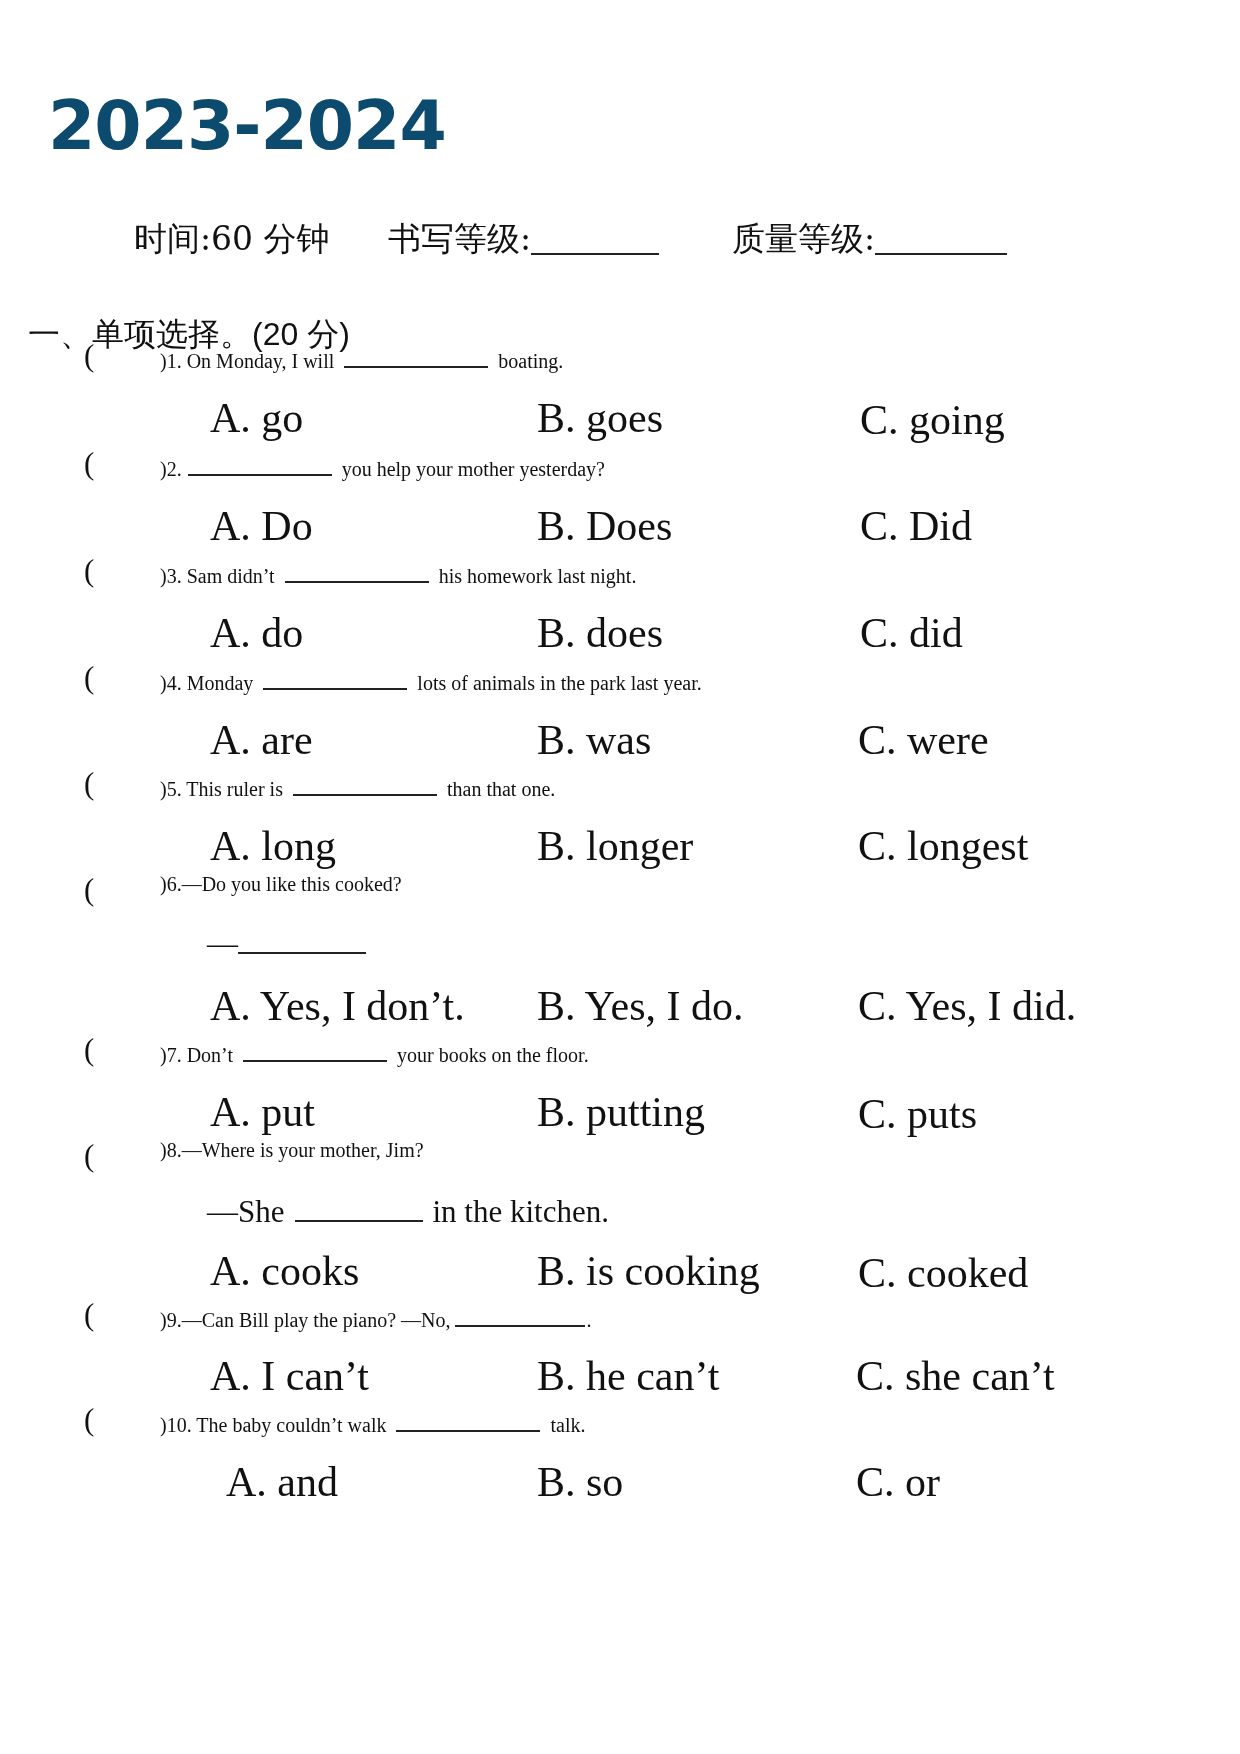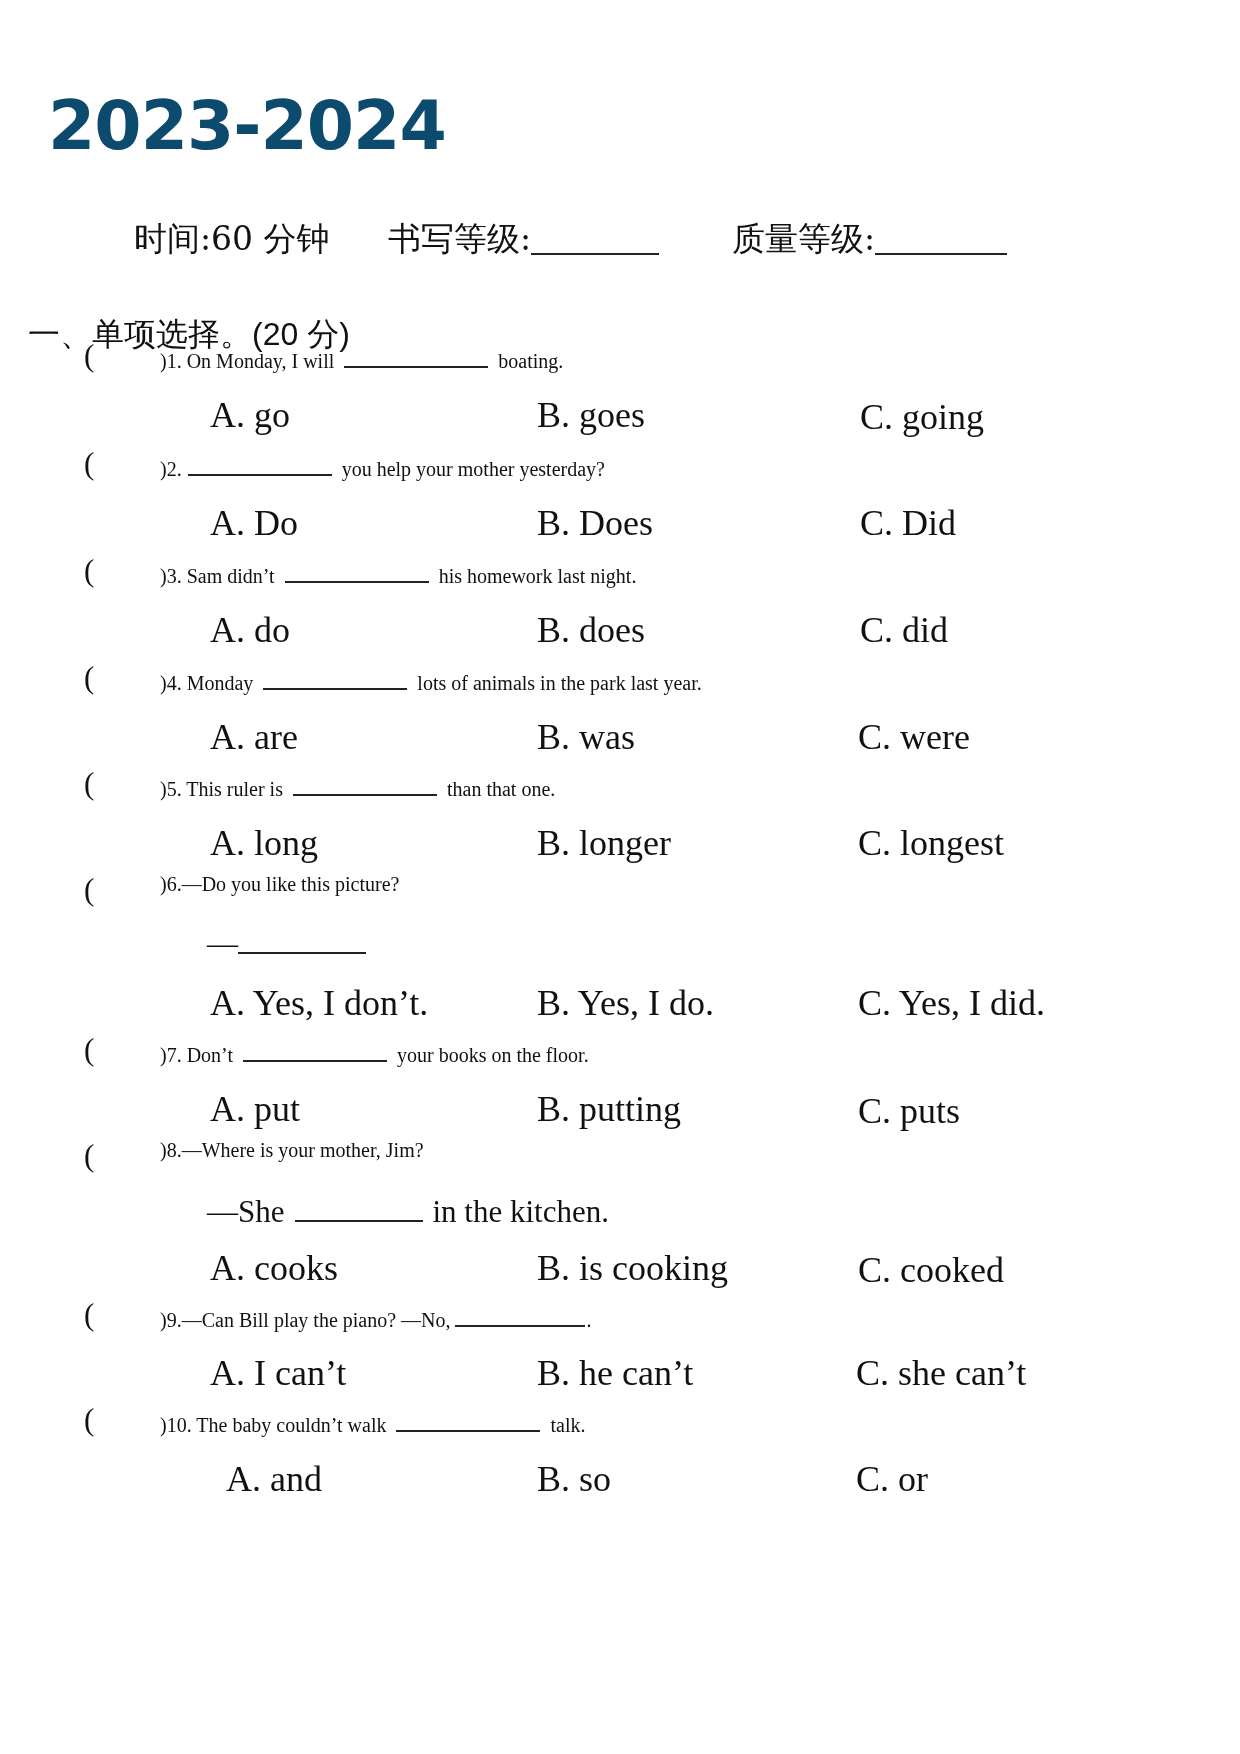--- a/index.html
+++ b/index.html
@@ -14,21 +14,21 @@
   }
   .info { position: absolute; top: 222px; font-size: 33px; font-family: "DejaVu Serif", serif; line-height: 1; }
   .info .blank { display: inline-block; border-bottom: 2px solid #222; height: 30px; vertical-align: bottom; }
   .section {
     position: absolute; left: 28px; top: 318px; font-size: 32px; font-family: Liberation Sans, sans-serif; line-height: 1;
   }
   .line { position: absolute; font-size: 31px; line-height: 1; white-space: nowrap; }
   .paren-open { position: absolute; left: 84px; font-size: 31px; }
   .q-stem { position: absolute; left: 178px; white-space: nowrap; font-size: 20px; }
   .blank { display: inline-block; width: 144px; border-bottom: 2px solid #222; height: 26px; vertical-align: baseline; margin: 0 10px; }
-  .opt { position: absolute; font-size: 36px; white-space: nowrap; }
+  .opt { position: absolute; font-size: 42px; white-space: nowrap; }
 </style>
 </head>
 <body>
 
 <div class="title">2023-2024</div>
 
 <div class="info" style="left:134px;">时间:60 分钟</div>
 <div class="info" style="left:388px;">
   <span>书写等级:</span><span class="blank" style="width:128px;margin:0;"></span>
 </div>
@@ -88,21 +88,21 @@
     <span>This ruler is</span><span class="blank"></span><span>than that one.</span>
   </div>
   <span class="opt" style="left:210px;top:822px;">A. long</span>
   <span class="opt" style="left:537px;top:822px;">B. longer</span>
   <span class="opt" style="left:858px;top:822px;">C. longest</span>
 </div>
 
 <div>
   <span class="line paren-open" style="top:874px;">(</span>
   <div class="line q-stem" style="top:874px;left:160px;">
-    <span>)</span><span>6.</span><span>—Do you like this picture?</span>
+    <span>)</span><span>6.</span><span>—Do you like this cooked?</span>
   </div>
   <div class="line" style="left:207px;top:918px;font-size:31px;">
     <span>—</span><span class="blank" style="margin:0;width:128px;height:34px;"></span>
   </div>
   <span class="opt" style="left:210px;top:982px;">A. Yes, I don’t.</span>
   <span class="opt" style="left:537px;top:982px;">B. Yes, I do.</span>
   <span class="opt" style="left:858px;top:982px;">C. Yes, I did.</span>
 </div>
 
 <div>

